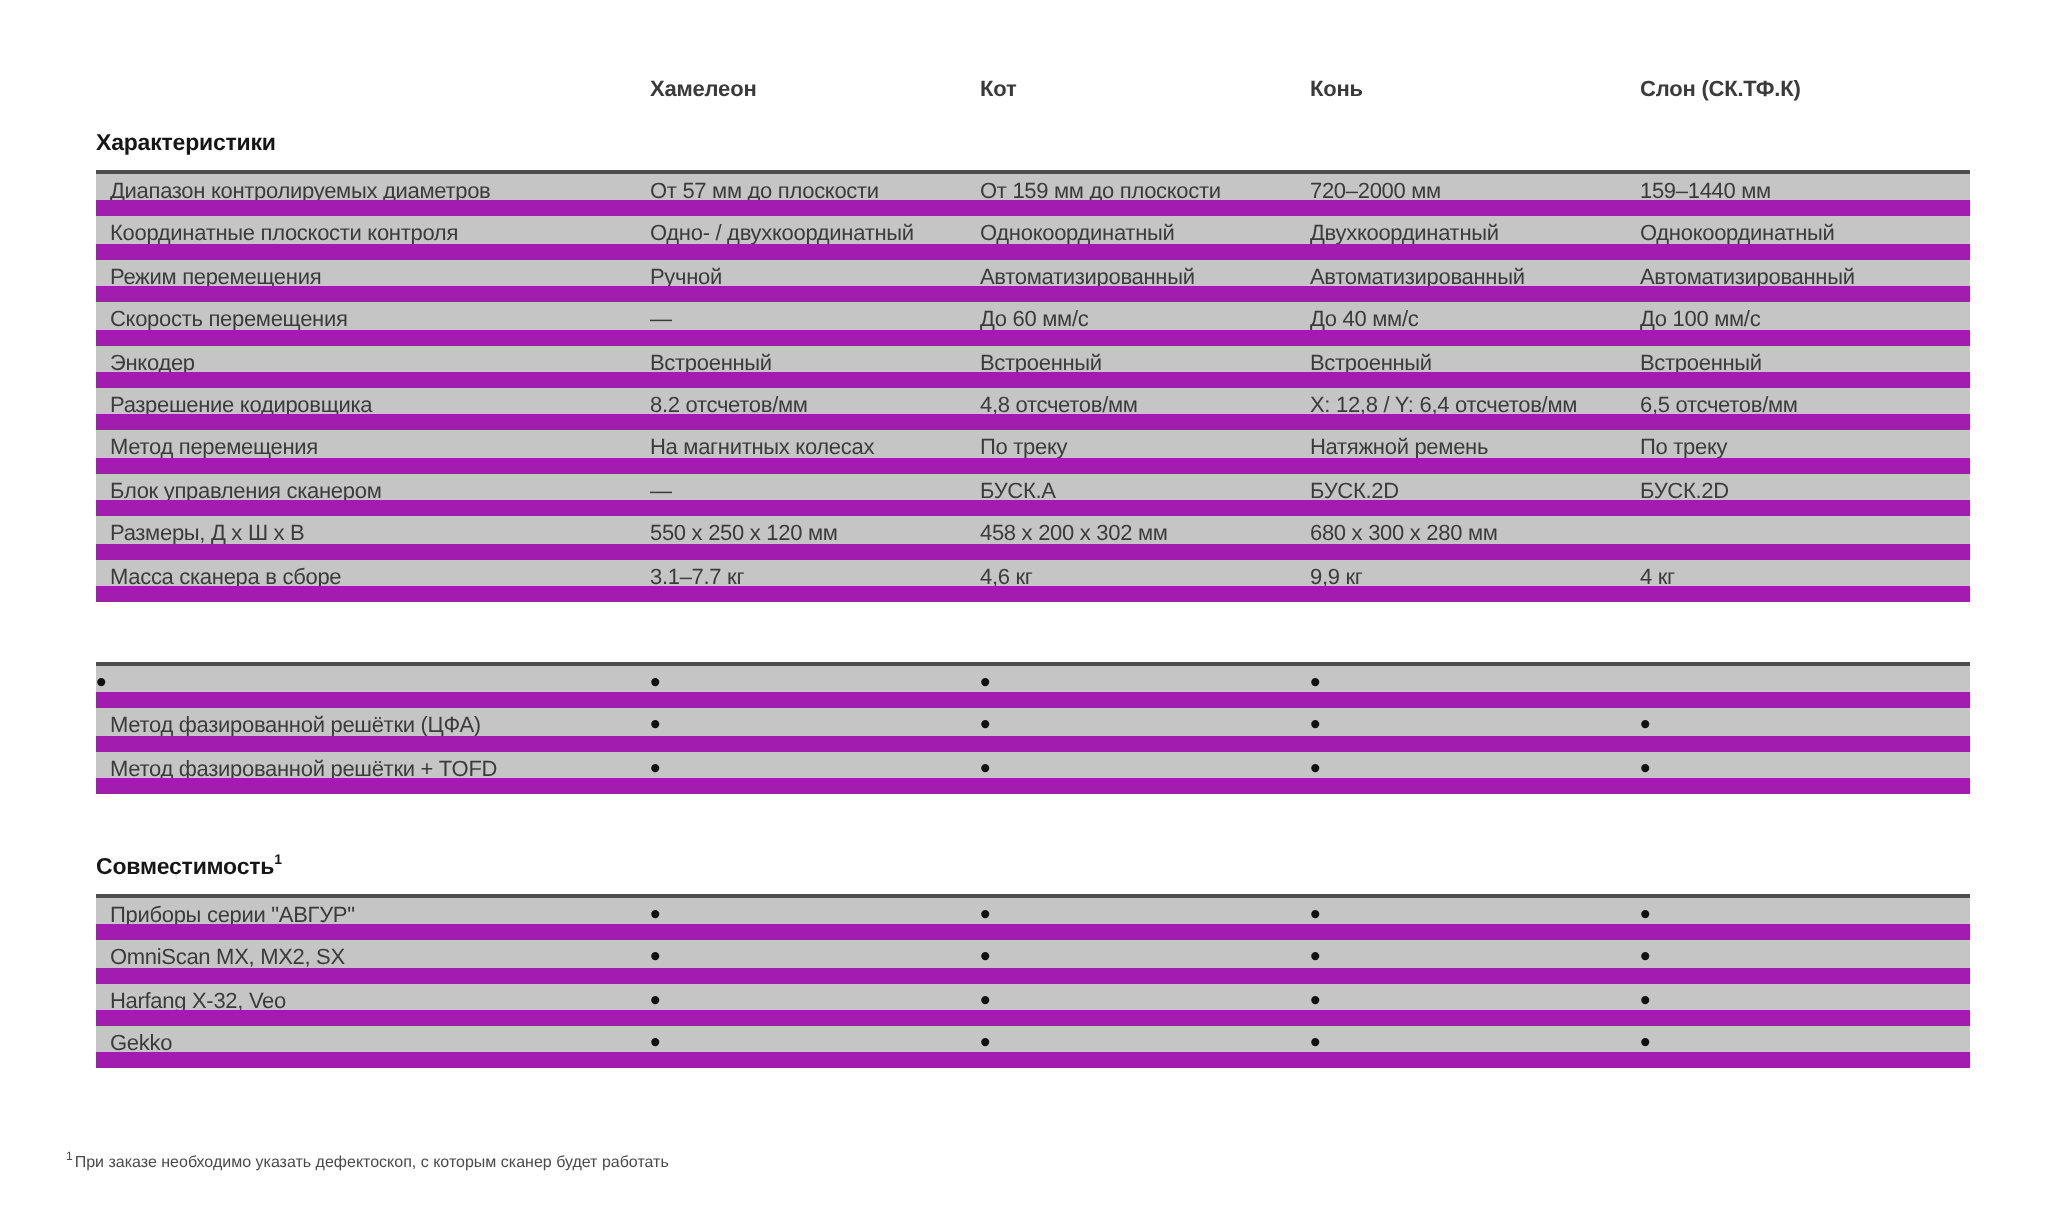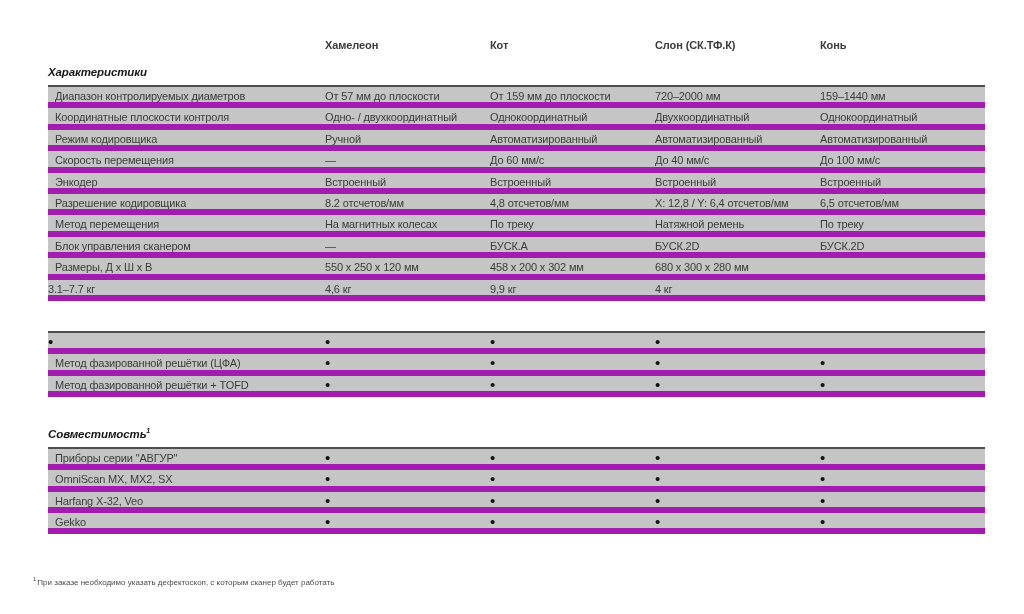--- a/index.html
+++ b/index.html
@@ -30,31 +30,30 @@
   }
   
   .section { margin-top: 30px; }
   #sections .section:first-child { margin-top: 10px; }
   .section-title {
     font-size: 11.5px;
     font-weight: bold;
     color: #161616;
     letter-spacing: -0.1px;
     margin-bottom: 7px;
-    font-style: italic;
   }
   .section-title sup { font-size: 7px; }
   .section-table {
     border-top: 2px solid #4d4d4d;
   }
   .row {
     display: grid;
     grid-template-columns: 277px 165px 165px 165px 165px;
     background: #c5c5c5;
-    border-bottom: 6px solid #a21caf;
+    border-bottom: 8px solid #a21caf;
     height: 21.4px; 
   }
   .cell {
     font-size: 11px;
     color: #3b3b3b;
     letter-spacing: -0.15px;
     line-height: 19.4px;
     white-space: nowrap;
     overflow: hidden;
   }
@@ -76,22 +75,22 @@
 </style>
 </head>
 <body>
 
 <div class="page">
 
   <div class="header-row">
     <div class="header-cell"></div>
     <div class="header-cell">Хамелеон</div>
     <div class="header-cell">Кот</div>
+    <div class="header-cell">Конь</div>
     <div class="header-cell">Слон (СК.ТФ.К)</div>
-    <div class="header-cell">Конь</div>
   </div>
 
   <div id="sections">
       <div class="section">
         <div class="section-title">Характеристики</div>
         <div class="section-table">
           <div class="row">
             <div class="cell label-cell">Диапазон контролируемых диаметров</div>
             <div class="cell value-cell">От 57 мм до плоскости</div>
             <div class="cell value-cell">От 159 мм до плоскости</div>
@@ -99,21 +98,21 @@
             <div class="cell value-cell">159–1440 мм</div>
           </div>
           <div class="row">
             <div class="cell label-cell">Координатные плоскости контроля</div>
             <div class="cell value-cell">Одно- / двухкоординатный</div>
             <div class="cell value-cell">Однокоординатный</div>
             <div class="cell value-cell">Двухкоординатный</div>
             <div class="cell value-cell">Однокоординатный</div>
           </div>
           <div class="row">
-            <div class="cell label-cell">Режим кодировщика</div>
+            <div class="cell label-cell">Режим перемещения</div>
             <div class="cell value-cell">Ручной</div>
             <div class="cell value-cell">Автоматизированный</div>
             <div class="cell value-cell">Автоматизированный</div>
             <div class="cell value-cell">Автоматизированный</div>
           </div>
           <div class="row">
             <div class="cell label-cell">Скорость перемещения</div>
             <div class="cell value-cell">—</div>
             <div class="cell value-cell">До 60 мм/с</div>
             <div class="cell value-cell">До 40 мм/с</div>
@@ -147,20 +146,21 @@
             <div class="cell value-cell">БУСК.2D</div>
             <div class="cell value-cell">БУСК.2D</div>
           </div>
           <div class="row">
             <div class="cell label-cell">Размеры, Д х Ш х В</div>
             <div class="cell value-cell">550 x 250 x 120 мм</div>
             <div class="cell value-cell">458 x 200 x 302 мм</div>
             <div class="cell value-cell">680 x 300 x 280 мм</div>
           </div>
           <div class="row">
+            <div class="cell label-cell">Масса сканера в сборе</div>
             <div class="cell value-cell">3.1–7.7 кг</div>
             <div class="cell value-cell">4,6 кг</div>
             <div class="cell value-cell">9,9 кг</div>
             <div class="cell value-cell">4 кг</div>
           </div>
         </div>
       </div>
       <div class="section">
         <div class="section-table">
           <div class="row">

